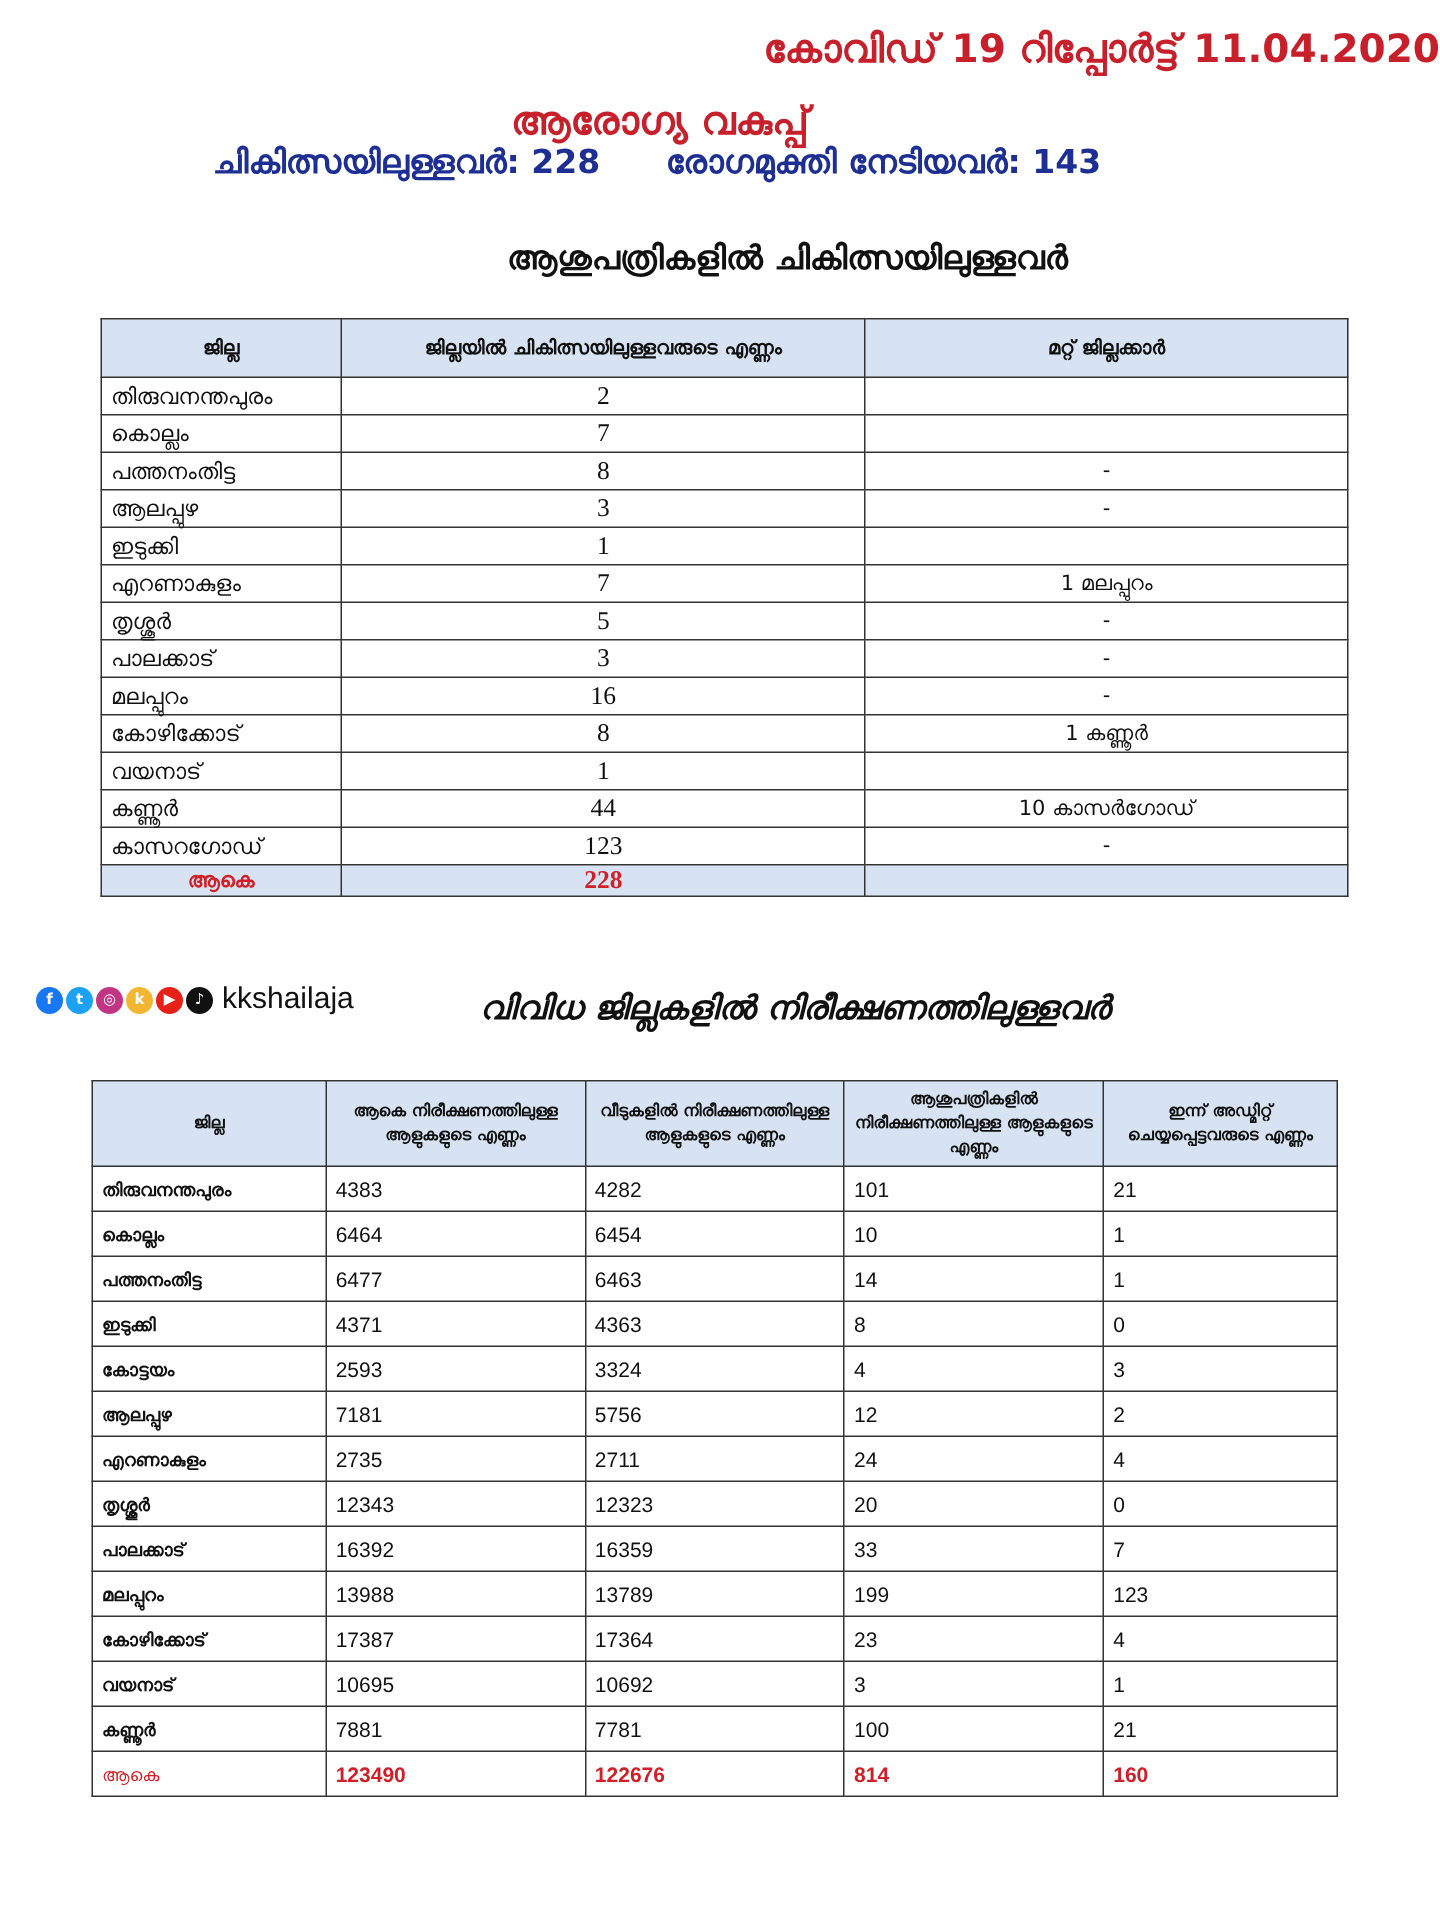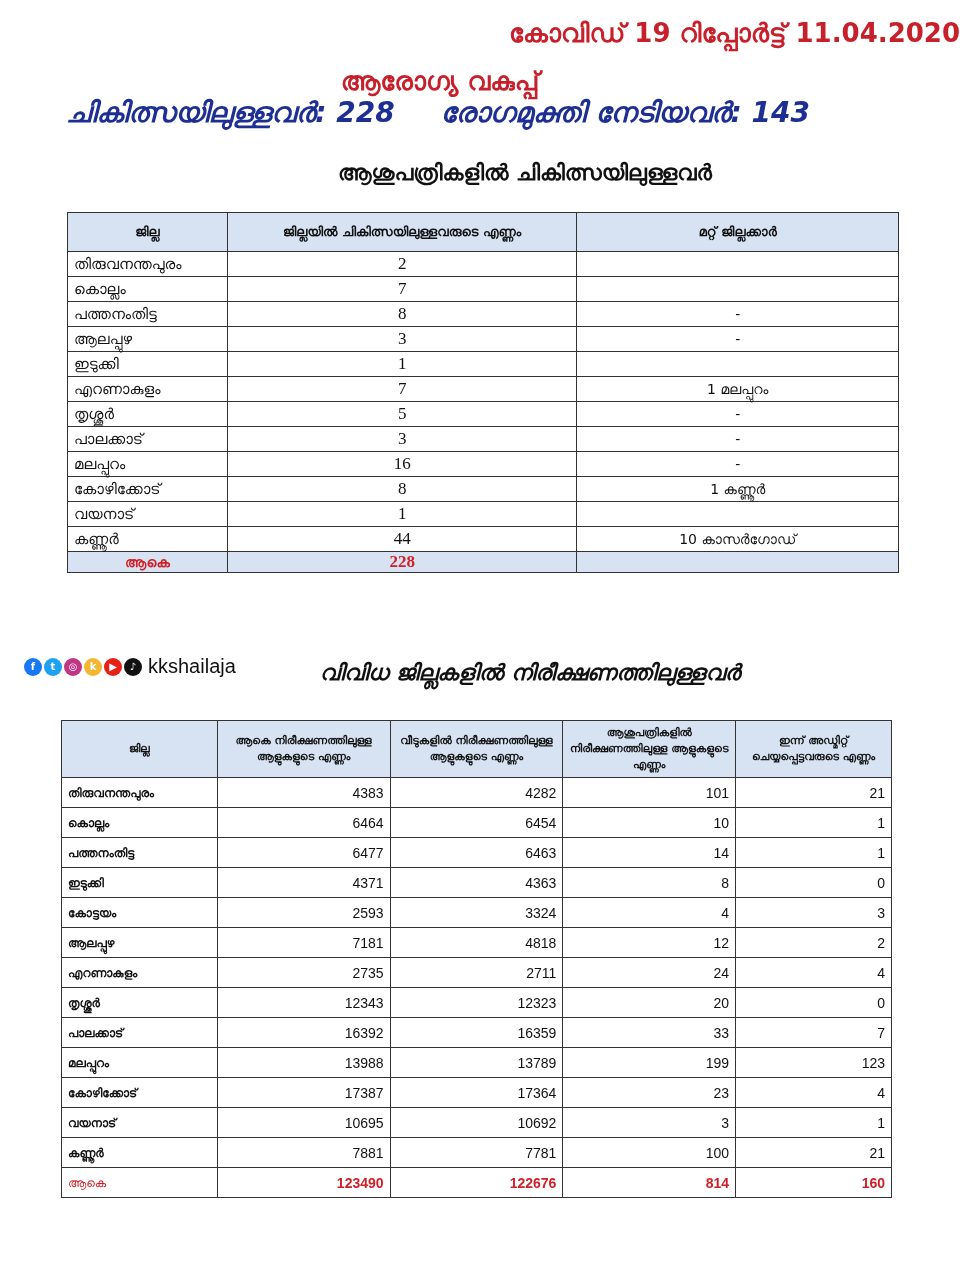--- a/index.html
+++ b/index.html
@@ -10,21 +10,21 @@
   .title1 {
     position: absolute; top: 18px; left: 0; width: 960px; text-align: right;
     font-size: 26px; font-weight: bold; color: #c8202a;
   }
   .title2 {
     position: absolute; top: 54px; left: 0; width: 880px; text-align: center;
     font-size: 26px; font-weight: bold; color: #c8202a; margin-top: 12px;
   }
   .summary {
     position: absolute; top: 96px; left: 0; width: 876px; text-align: center;
-    font-size: 28px; font-weight: bold; color: #1e2f93; font-style: italic;
+    font-size: 22px; font-weight: bold; color: #1e2f93;
   }
   .summary span { margin: 0 18px; }
   .section-title {
     position: absolute; left: 0; width: 960px; text-align: center;
     font-size: 22px; font-weight: bold; color: #111;
   }
   .t1-title { top: 160px; padding-left: 45px; }
   .t2-title { top: 660px; left: 300px; width: 460px; font-style: italic; }
 
   table { border-collapse: collapse; position: absolute; }
@@ -35,21 +35,21 @@
   .t1 td { height: 24px; font-size: 15px; }
   .t1 td.d { text-align: left; }
   .t1 td.n { text-align: center; font-family: "Liberation Serif", serif; font-size: 17px; }
   .t1 td.o { text-align: center; font-size: 14px; }
   .t1 tr.total td { background: #d7e3f2; color: #d11f27; font-weight: bold; height: 20px; }
 
   .t2 { top: 720px; left: 61px; width: 831px; }
   .t2 th { background: #d7e3f2; height: 56px; font-size: 11px; font-weight: bold; text-align: center; line-height: 16px; }
   .t2 td { height: 29px; font-size: 13px; }
   .t2 td.d { text-align: left; font-weight: bold; font-size: 12px; }
-  .t2 td.n { text-align: right; font-family: "Liberation Sans", sans-serif; font-size: 14px; }
+  .t2 td.n { text-align: left; font-family: "Liberation Sans", sans-serif; font-size: 14px; }
   .t2 tr.total td { color: #d11f27; }
   .t2 tr.total td.n { font-size: 14px; font-weight: bold; }
   .t2 tr.total td.d { font-weight: normal; }
 
   .social {
     position: absolute; top: 655px; left: 24px; display: flex; align-items: center; gap: 2px;
   }
   .social .ic {
     width: 18px; height: 18px; border-radius: 50%; display: inline-flex; align-items: center; justify-content: center;
     color: #fff; font-size: 10px; font-weight: bold; font-family: "DejaVu Sans", sans-serif;
@@ -134,20 +134,25 @@
       </tr>
       <tr>
         <td class="d">വയനാട്</td>
         <td class="n">1</td>
         <td class="o"></td>
       </tr>
       <tr>
         <td class="d">കണ്ണൂർ</td>
         <td class="n">44</td>
         <td class="o">10 കാസർഗോഡ്</td>
+      </tr>
+      <tr>
+        <td class="d">കാസറഗോഡ്</td>
+        <td class="n">123</td>
+        <td class="o">-</td>
       </tr>
       <tr class="total">
         <td class="o">ആകെ</td>
         <td class="n">228</td>
         <td class="o"></td>
       </tr>
     </tbody>
 </table>
 
 <div class="social">
@@ -211,21 +216,21 @@
       <tr>
         <td class="d">കോട്ടയം</td>
         <td class="n">2593</td>
         <td class="n">3324</td>
         <td class="n">4</td>
         <td class="n">3</td>
       </tr>
       <tr>
         <td class="d">ആലപ്പുഴ</td>
         <td class="n">7181</td>
-        <td class="n">4818</td>
+        <td class="n">5756</td>
         <td class="n">12</td>
         <td class="n">2</td>
       </tr>
       <tr>
         <td class="d">എറണാകുളം</td>
         <td class="n">2735</td>
         <td class="n">2711</td>
         <td class="n">24</td>
         <td class="n">4</td>
       </tr>

